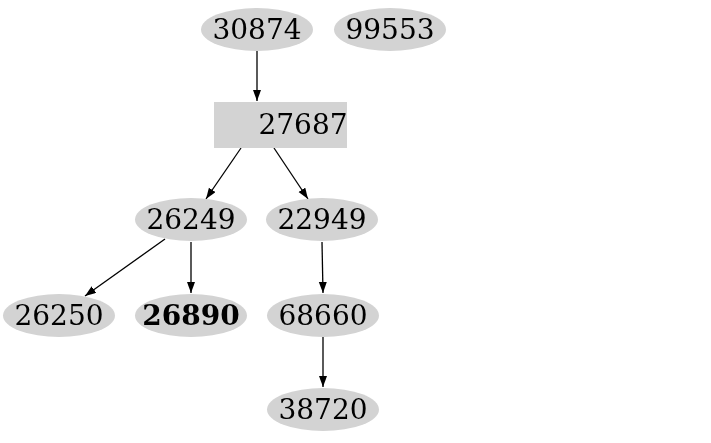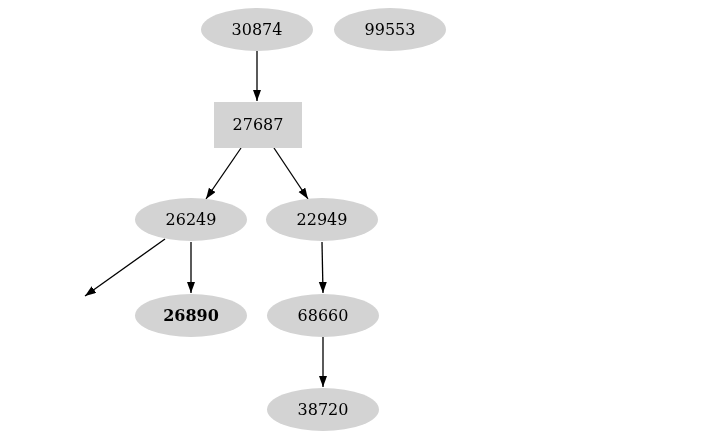--- a/index.html
+++ b/index.html
@@ -22,32 +22,33 @@
     width: 711px;
     height: 443px;
   }
   .node {
     position: absolute;
     display: flex;
     align-items: center;
     justify-content: center;
     background: #d3d3d3;
     color: #000000;
-    font-size: 16px;
+    font-size: 28px;
     line-height: 1;
     white-space: nowrap;
   }
   .ellipse {
     width: 112px;
     height: 43px;
     border-radius: 50%;
   }
   .box {
     width: 88px;
     height: 46px;
+    padding-left: 45px;
   }
 </style>
 </head>
 <body>
 
 <div class="canvas">
 
   <svg class="edge-layer" viewBox="0 0 711 443" xmlns="http://www.w3.org/2000/svg">
     <defs>
       <marker id="arrow" markerUnits="userSpaceOnUse" markerWidth="12" markerHeight="9" refX="11" refY="4" orient="auto">
@@ -64,18 +65,19 @@
   </svg>
 
   <div class="node ellipse" style="left:201px; top:8px;">30874</div>
   <div class="node ellipse" style="left:334px; top:8px;">99553</div>
 
   <div class="node box" style="left:214px; top:102px;">27687</div>
 
   <div class="node ellipse" style="left:135px; top:198px;">26249</div>
   <div class="node ellipse" style="left:266px; top:198px;">22949</div>
 
+  <div class="node ellipse" style="left:3px;   top:294px;">26250</div>
   <div class="node ellipse" style="left:135px; top:294px;font-weight:bold;">26890</div>
   <div class="node ellipse" style="left:267px; top:294px;text-align:center;">68660</div>
 
   <div class="node ellipse" style="left:267px; top:388px;">38720</div>
 
 </div>
 
 </body></html>

